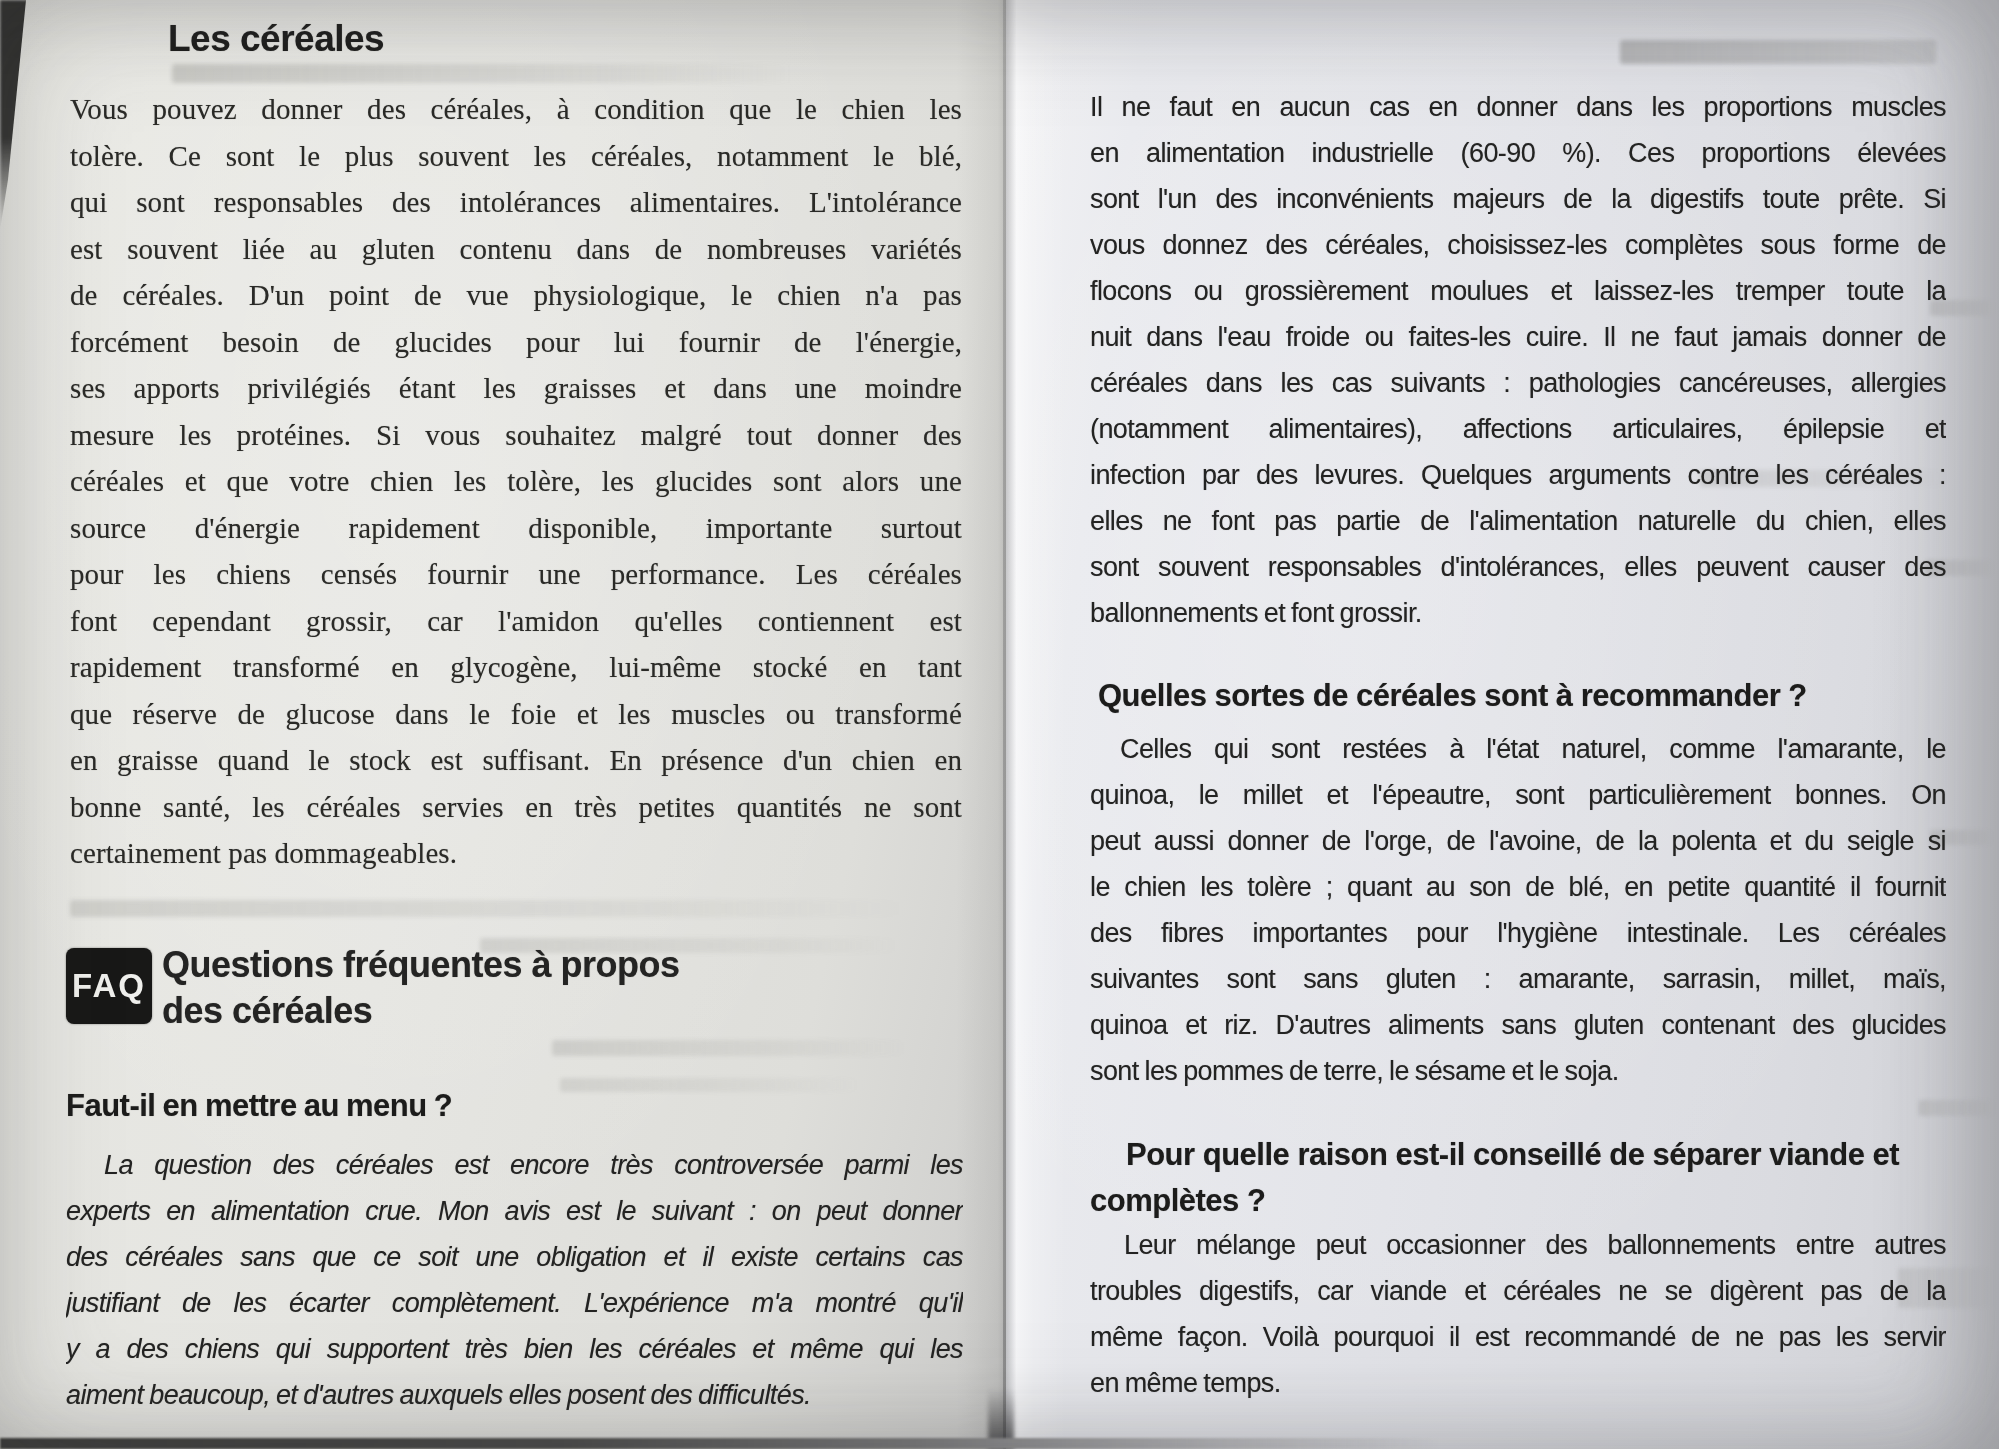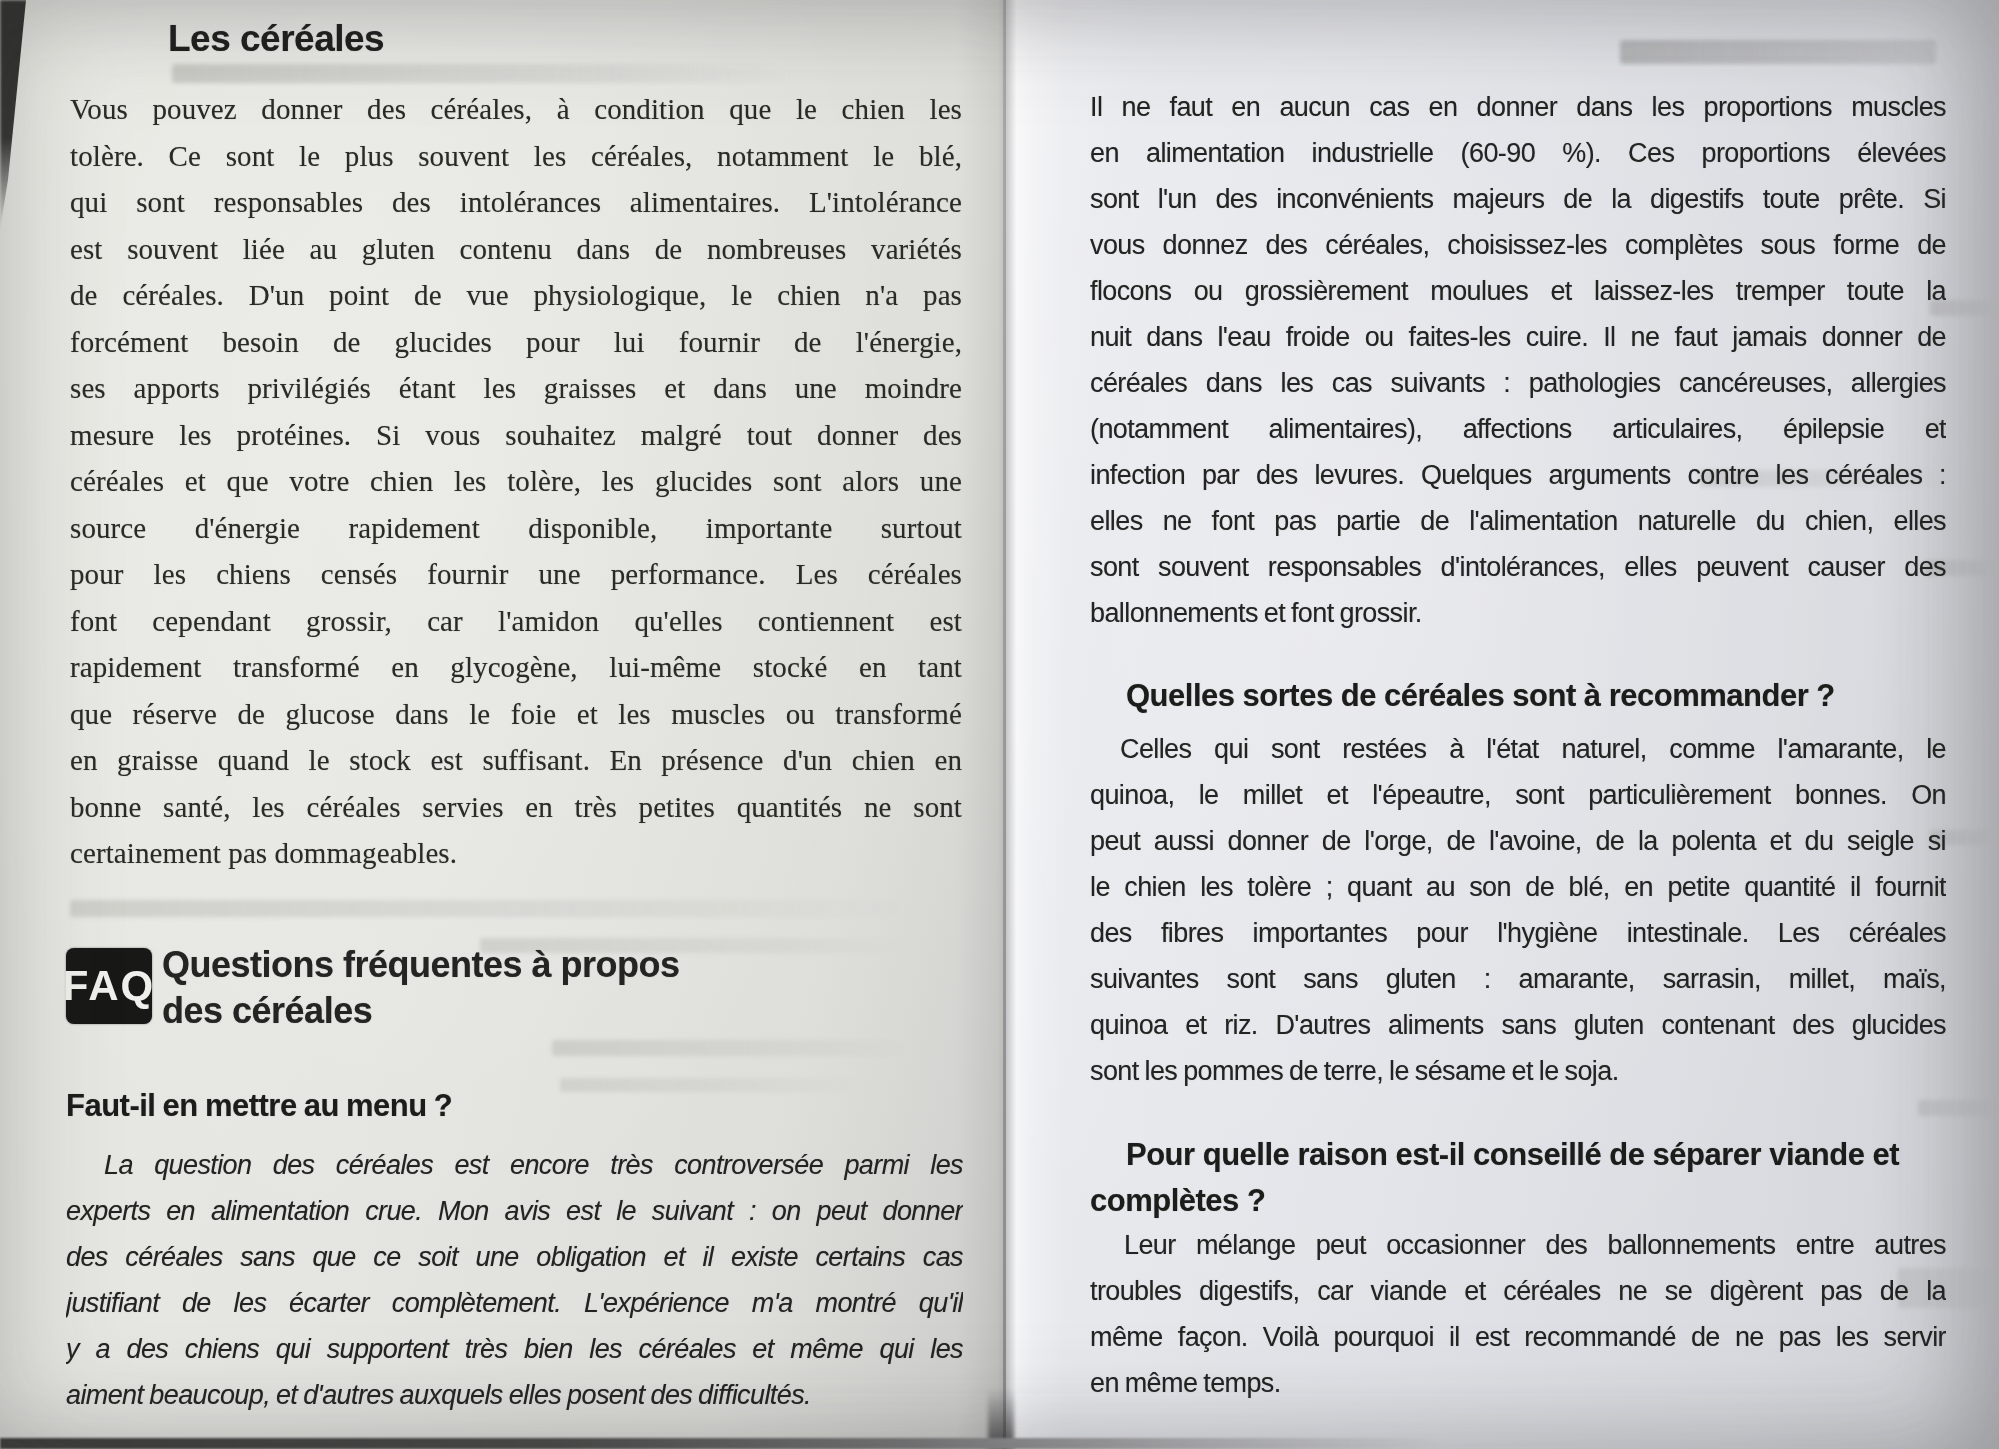--- a/index.html
+++ b/index.html
@@ -74,32 +74,32 @@
     left:168px; top:18px; font-size:37px; font-weight:700; color:#1d1d1c;
     letter-spacing:-.5px; text-shadow:0 0 1px rgba(30,30,30,.4);
   }
   .q-heading{
     font-size:31px; font-weight:700; color:#1c1c1b; letter-spacing:-.5px;
     text-shadow:0 0 1px rgba(30,30,30,.35);
   }
   .faq-badge{
     left:66px; top:948px; width:86px; height:76px; background:#181817; border-radius:8px;
     display:flex; align-items:center; justify-content:center;
-    color:#efefec; font-size:42px; font-weight:700; letter-spacing:2px;
+    color:#efefec; font-size:33px; font-weight:700; letter-spacing:2px;
     box-shadow:0 0 2px rgba(0,0,0,.5);
   }
   .faq-heading{
     left:162px; top:942px; width:560px; font-size:36px; font-weight:700; color:#242423;
     letter-spacing:-.5px; line-height:46px; text-shadow:0 0 1px rgba(30,30,30,.35);
   }
   .lp-q{left:66px; top:1088px; width:760px; --indent:34px;}
   .lp-answer{left:66px; top:1142px; width:897px;font-style:italic; --indent:38px;}
 
   .rp-p1{left:1090px; top:84px; width:856px;}
-  .rp-q1{left:1090px; top:678px; width:856px; text-indent:36px;}
+  .rp-q1{left:1062px; top:678px; width:856px; text-indent:36px;}
   .rp-p2{left:1090px; top:726px; width:856px; --indent:30px;}
   .rp-q2{left:1090px; top:1132px; width:856px; font-size:31px; font-weight:700;
          color:#1c1c1b; letter-spacing:-.5px; --indent:36px;}
   .rp-q2 .pline{height:46px; line-height:46px; text-shadow:0 0 1px rgba(30,30,30,.35);}
   .rp-p3{left:1090px; top:1222px; width:856px; --indent:34px;}
 
   
   .ghost{position:absolute; pointer-events:none; filter:blur(2px); border-radius:3px;
     background:linear-gradient(90deg,rgba(140,140,136,.34),rgba(150,150,146,.16) 70%,rgba(150,150,146,0));}
   .g1{left:172px; top:64px;  width:620px; height:19px;}

